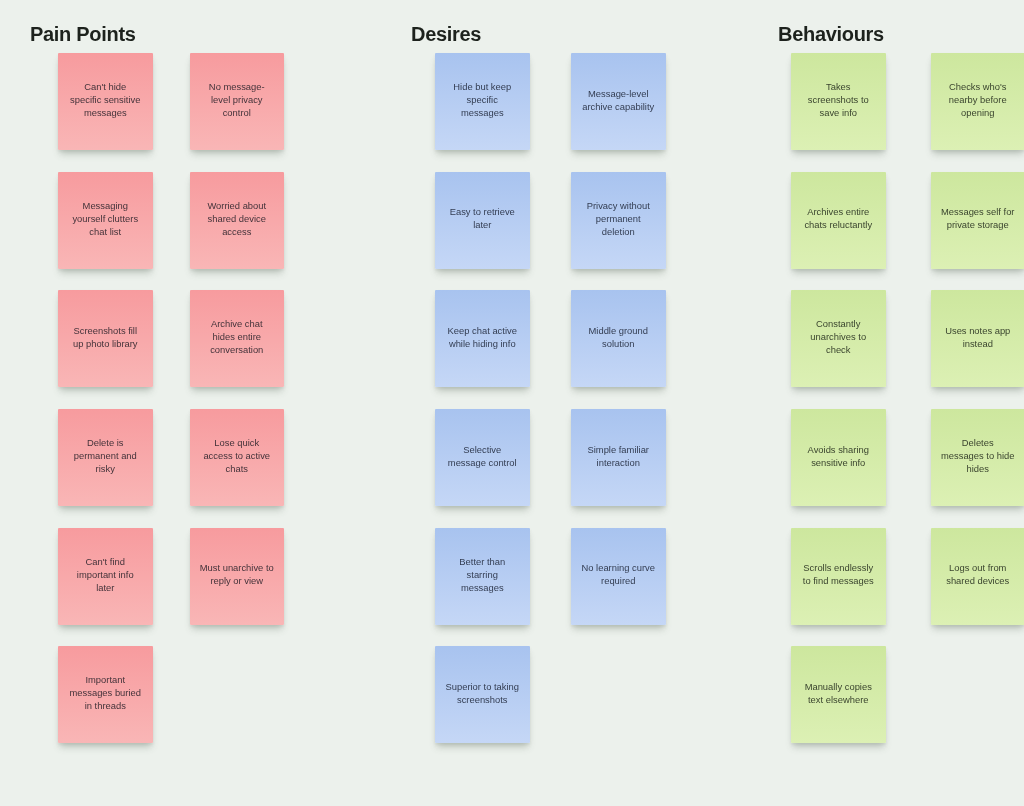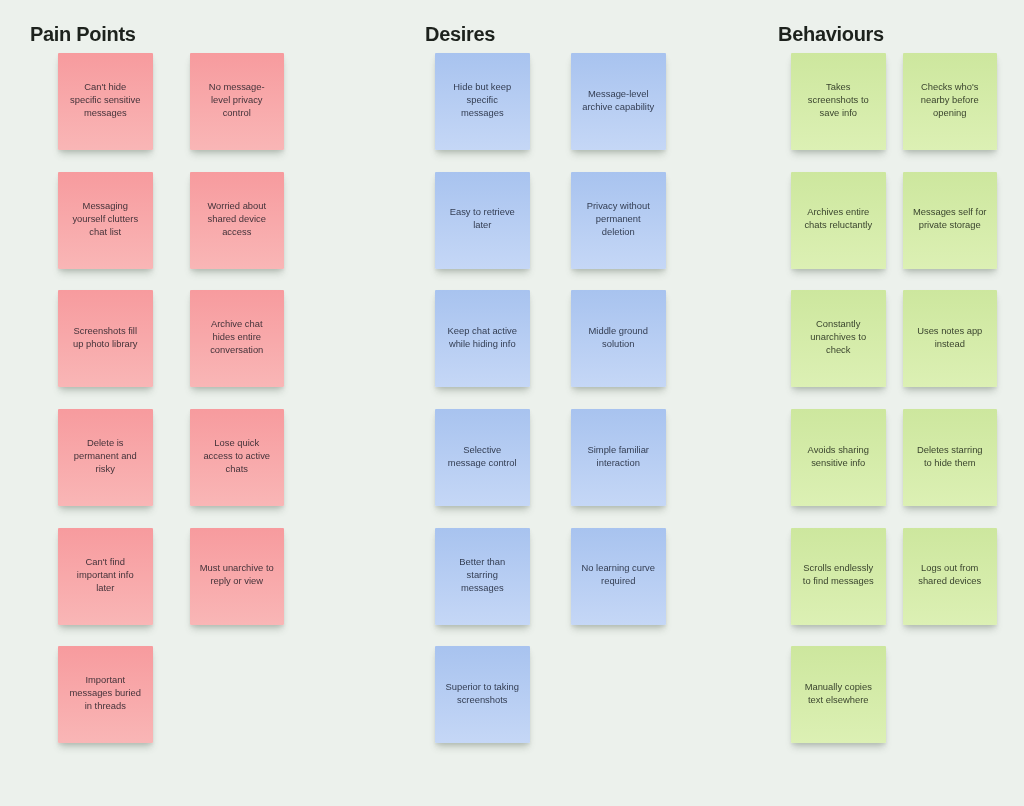--- a/index.html
+++ b/index.html
@@ -33,36 +33,36 @@
     top: 24px;
     margin: 0;
     font-size: 20px;
     line-height: 20px;
     font-weight: 700;
     letter-spacing: -0.3px;
     color: #1d221d;
     white-space: nowrap;
   }
   #group-0 .group-title { left: 1px; }
-  #group-1 .group-title { left: 19px; }
+  #group-1 .group-title { left: 5px; }
   #group-2 .group-title { left: 16px; }
 
   .notes {
     position: absolute;
     top: 53px;
     left: 0;
     display: grid;
     grid-template-columns: 94.5px 94.5px;
     grid-auto-rows: 97px;
     row-gap: 21.7px;
     margin-left: 29px;
   }
   #group-0 .notes { column-gap: 37px; }
   #group-1 .notes { column-gap: 41.5px; }
-  #group-2 .notes { column-gap: 17px; }
+  #group-2 .notes { column-gap: 45px; }
 
   .note {
     box-sizing: border-box;
     display: flex;
     align-items: center;
     justify-content: center;
     text-align: center;
     padding: 8px 10px 12px;
     font-size: 9.4px;
     line-height: 13px;
@@ -116,20 +116,20 @@
   <section class="group" id="group-2" style="--c1: #CDE79E; --c2: #DCF0B4; --ct: #3a442e;">
     <h2 class="group-title">Behaviours</h2>
     <div class="notes">
         <div class="note">Takes screenshots to save info</div>
         <div class="note">Checks who's nearby before opening</div>
         <div class="note">Archives entire chats reluctantly</div>
         <div class="note">Messages self for private storage</div>
         <div class="note">Constantly unarchives to check</div>
         <div class="note">Uses notes app instead</div>
         <div class="note">Avoids sharing sensitive info</div>
-        <div class="note">Deletes starring to hide them</div>
+        <div class="note">Deletes messages to hide hides</div>
         <div class="note">Scrolls endlessly to find messages</div>
         <div class="note">Logs out from shared devices</div>
         <div class="note">Manually copies text elsewhere</div>
       </div>
   </section>
 
 </div>
 
 </body></html>

